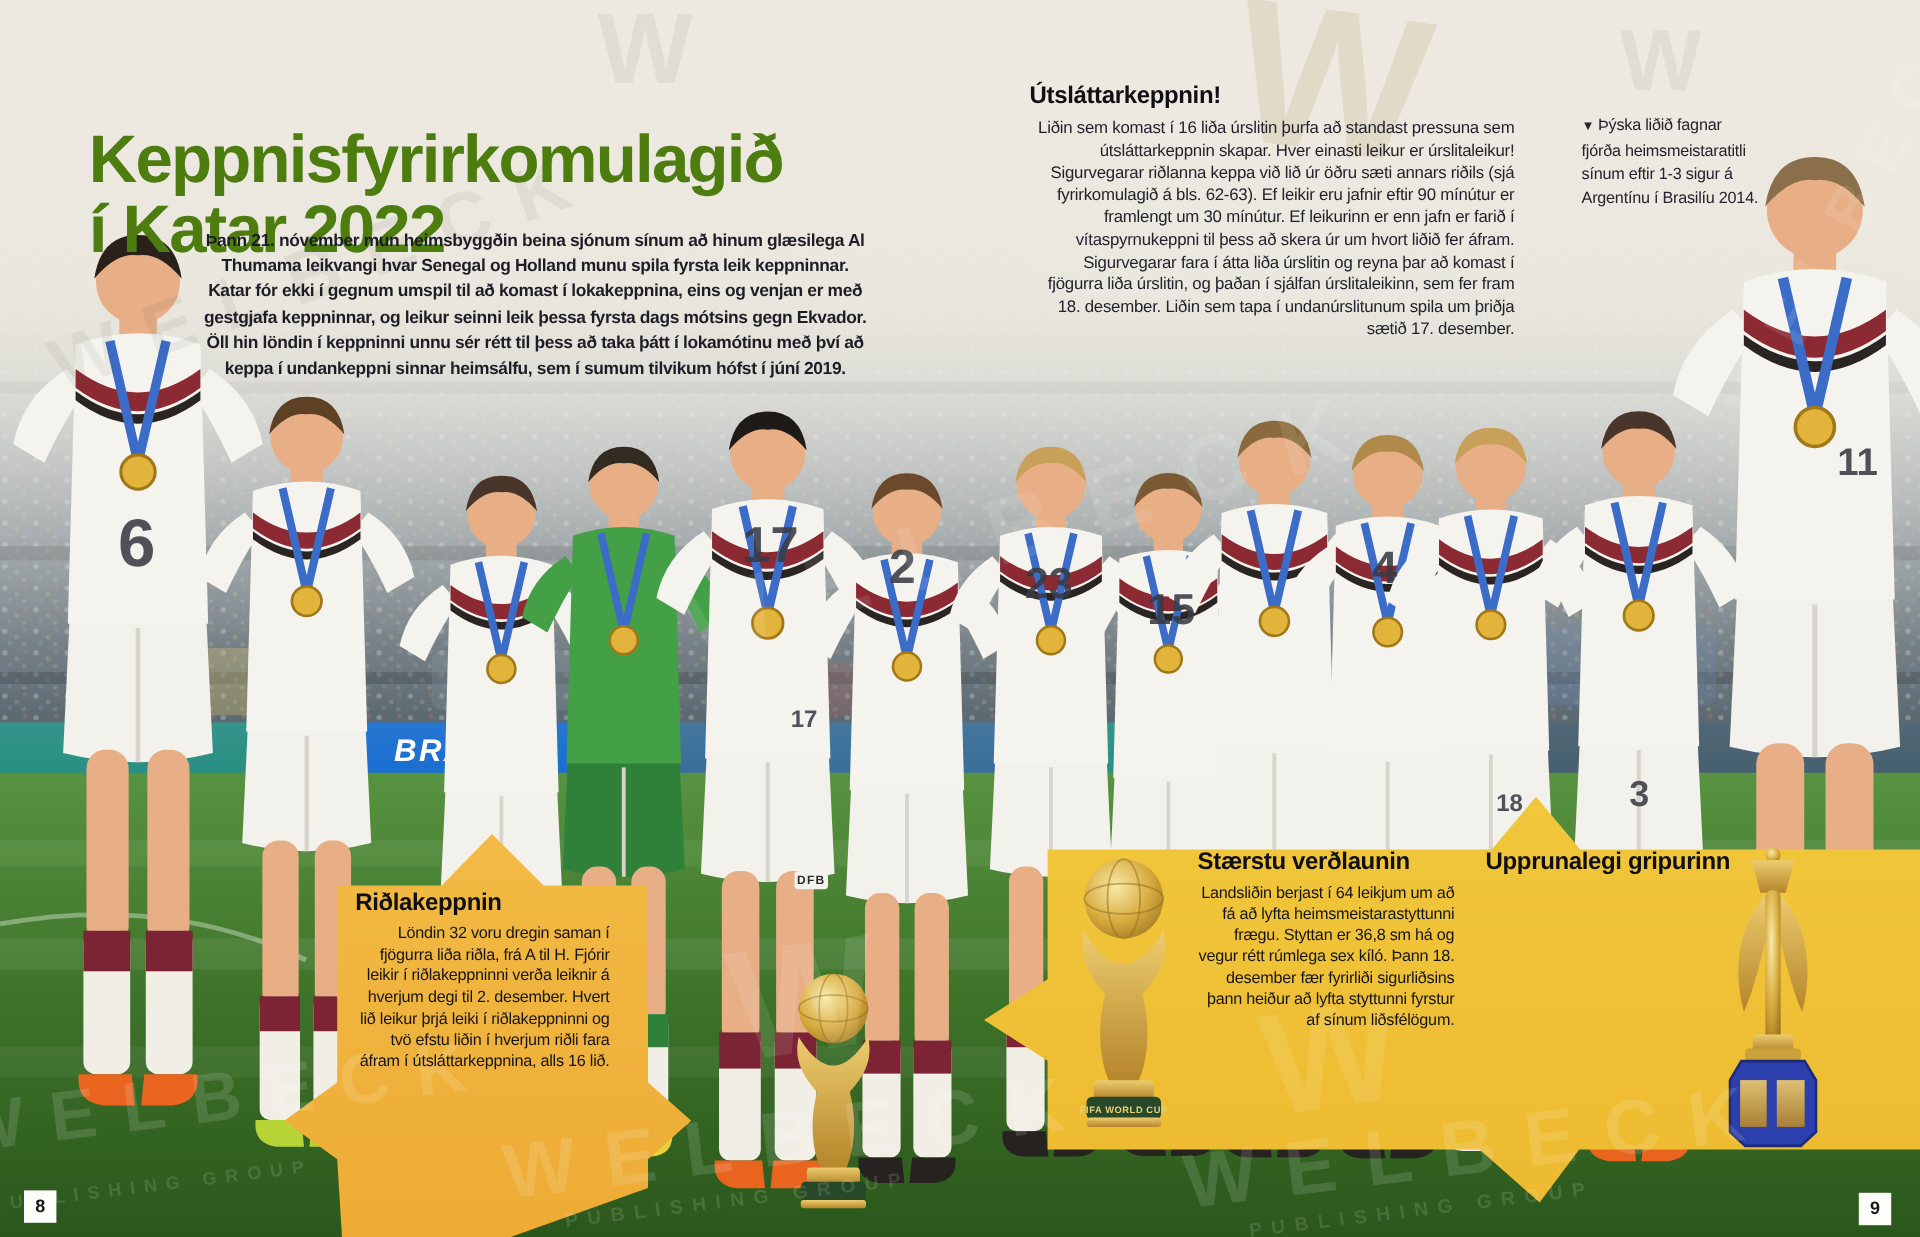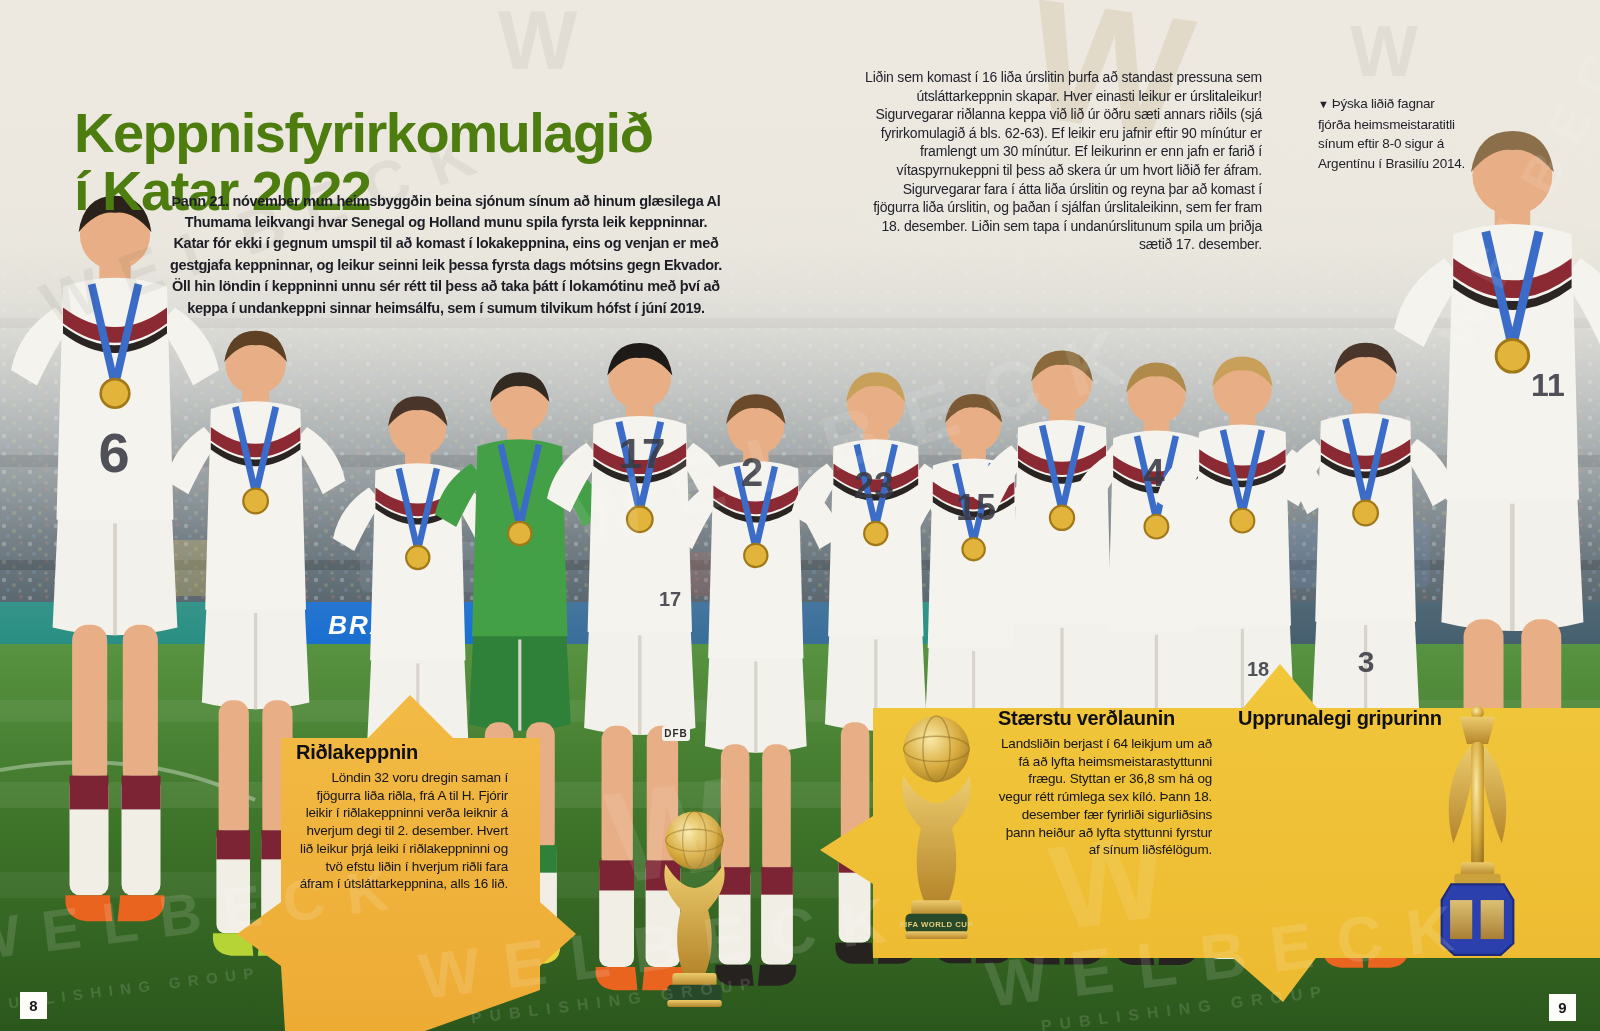--- a/index.html
+++ b/index.html
@@ -251,25 +251,26 @@
   </div>
 
   <h1 class="txt main-title">
     <span>Keppnisfyrirkomulagið</span><br>
     <span>í Katar 2022</span>
   </h1>
 
   <p class="txt intro">Þann 21. nóvember mun heimsbyggðin beina sjónum sínum að hinum glæsilega Al Thumama leikvangi hvar Senegal og Holland munu spila fyrsta leik keppninnar. Katar fór ekki í gegnum umspil til að komast í lokakeppnina, eins og venjan er með gestgjafa keppninnar, og leikur seinni leik þessa fyrsta dags mótsins gegn Ekvador. Öll hin löndin í keppninni unnu sér rétt til þess að taka þátt í lokamótinu með því að keppa í undankeppni sinnar heimsálfu, sem í sumum tilvikum hófst í júní 2019.</p>
 
   <div class="txt knockout">
+    <h2>Útsláttarkeppnin!</h2>
     <div class="body-copy">Liðin sem komast í 16 liða úrslitin þurfa að standast pressuna sem útsláttarkeppnin skapar. Hver einasti leikur er úrslitaleikur! Sigurvegarar riðlanna keppa við lið úr öðru sæti annars riðils (sjá fyrirkomulagið á bls. 62-63). Ef leikir eru jafnir eftir 90 mínútur er framlengt um 30 mínútur. Ef leikurinn er enn jafn er farið í vítaspyrnukeppni til þess að skera úr um hvort liðið fer áfram. Sigurvegarar fara í átta liða úrslitin og reyna þar að komast í fjögurra liða úrslitin, og þaðan í sjálfan úrslitaleikinn, sem fer fram 18. desember. Liðin sem tapa í undanúrslitunum spila um þriðja sætið 17. desember.</div>
   </div>
 
   <div class="txt caption">
-    <span class="tri">▼</span><span>Þýska liðið fagnar fjórða heimsmeistaratitli sínum eftir 8-0 sigur á Argentínu í Brasilíu 2014.</span>
+    <span class="tri">▼</span><span>Þýska liðið fagnar fjórða heimsmeistaratitli sínum eftir 1-3 sigur á Argentínu í Brasilíu 2014.</span>
   </div>
 
   <div class="txt panel panel-group">
     <h2>Riðlakeppnin</h2>
     <div class="body-copy">Löndin 32 voru dregin saman í fjögurra liða riðla, frá A til H. Fjórir leikir í riðlakeppninni verða leiknir á hverjum degi til 2. desember. Hvert lið leikur þrjá leiki í riðlakeppninni og tvö efstu liðin í hverjum riðli fara áfram í útsláttarkeppnina, alls 16 lið.</div>
   </div>
 
   <div class="txt panel panel-prize">
     <h2>Stærstu verðlaunin</h2>
     <div class="body-copy">Landsliðin berjast í 64 leikjum um að fá að lyfta heimsmeistarastyttunni frægu. Styttan er 36,8 sm há og vegur rétt rúmlega sex kíló. Þann 18. desember fær fyrirliði sigurliðsins þann heiður að lyfta styttunni fyrstur af sínum liðsfélögum.</div>

